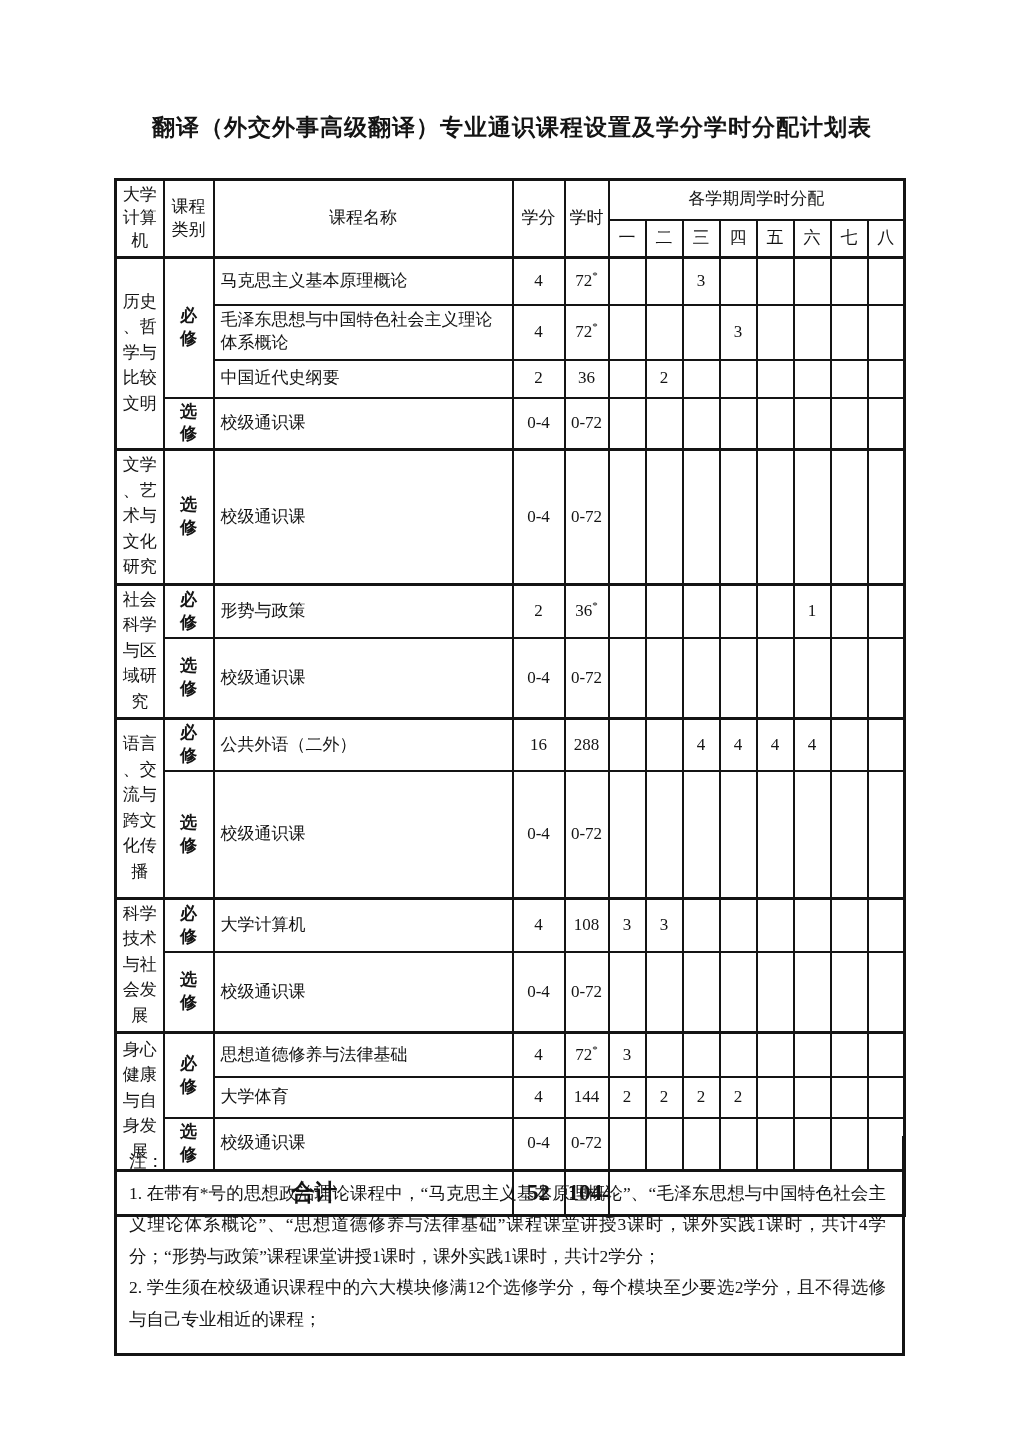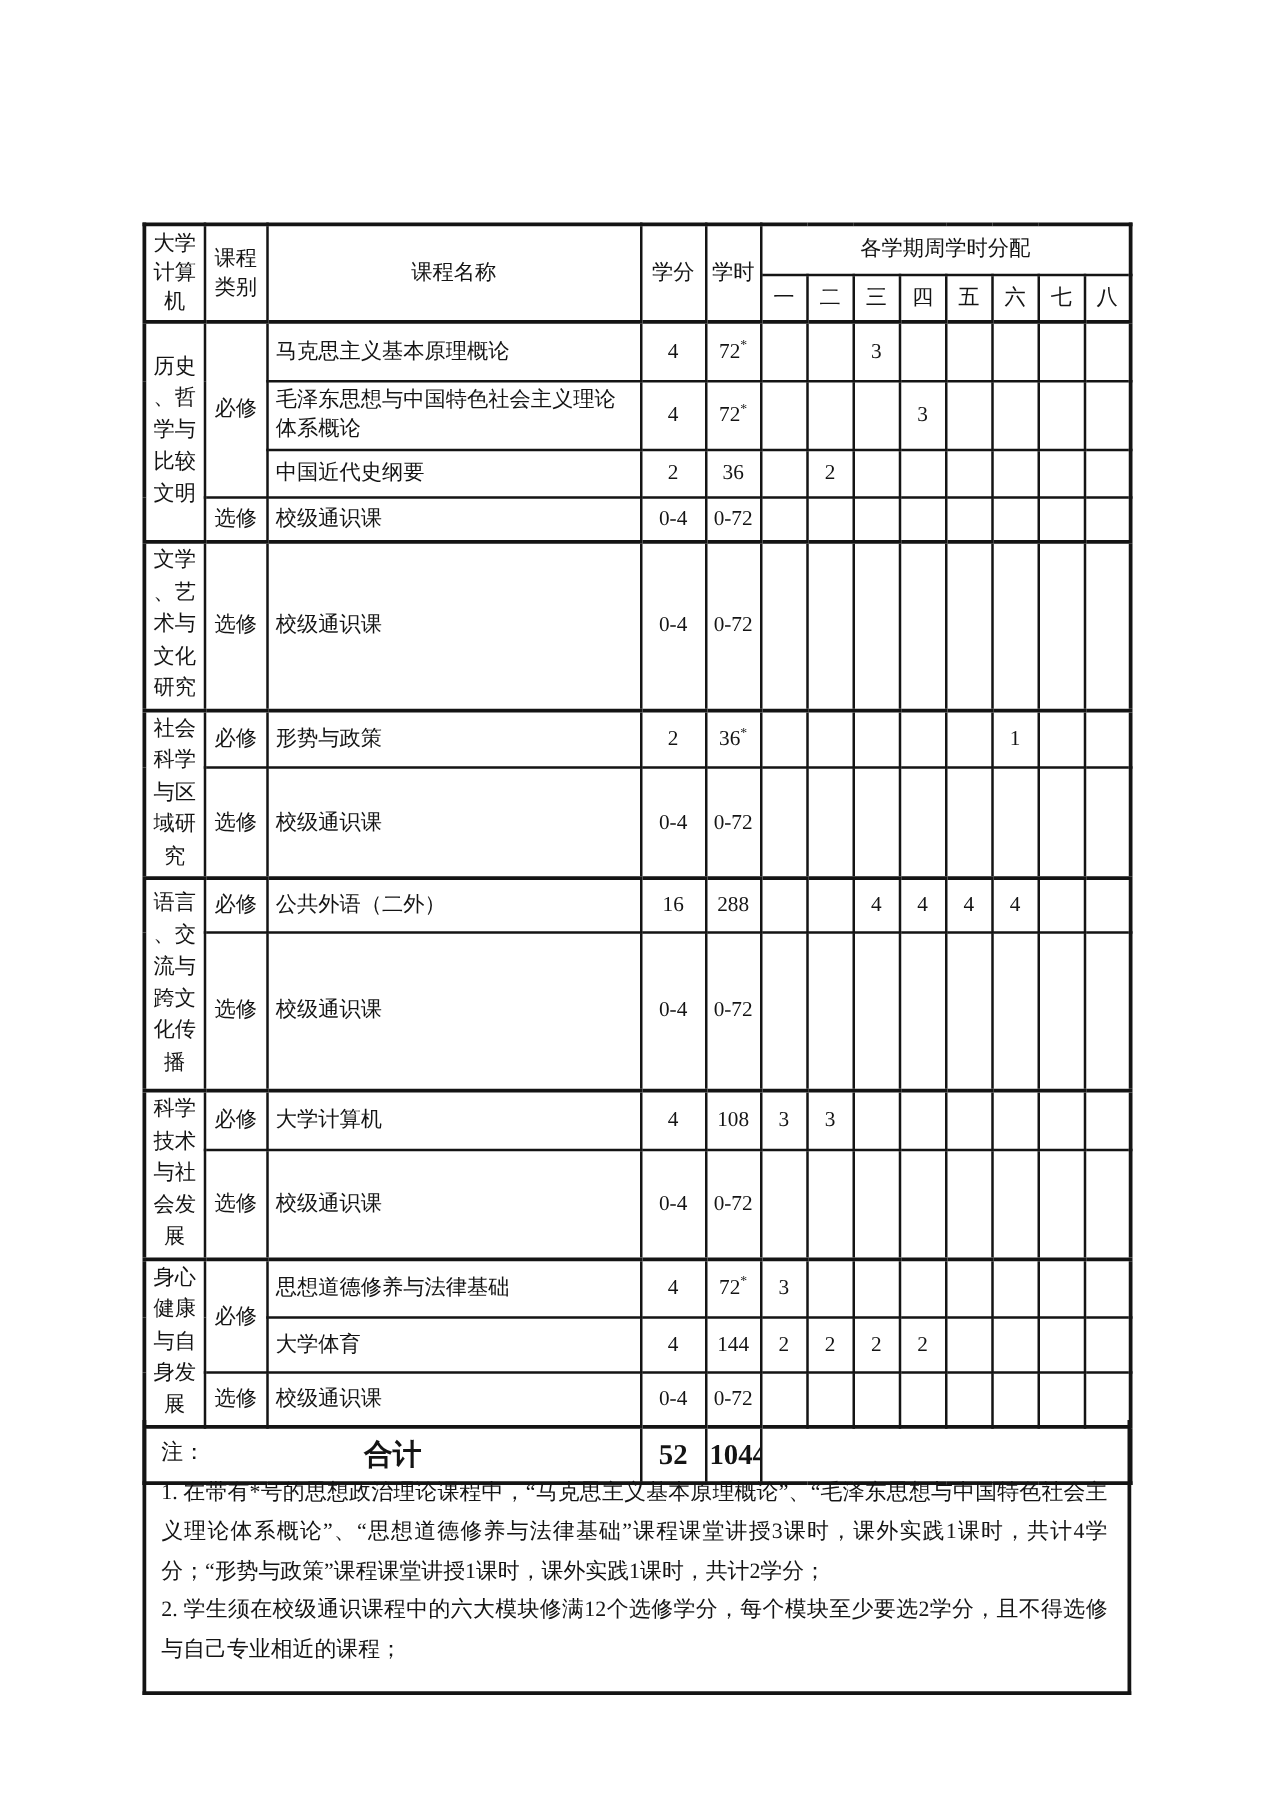--- a/index.html
+++ b/index.html
@@ -54,21 +54,22 @@
     border-top: 3px solid #141414;
   }
   .course-table td.module {
     line-break: anywhere;
     word-break: break-all;
     padding: 2px 1px;
     line-height: 1.5;
     font-family: Liberation Mono, monospace;
   }
   .course-table td.category {
-    padding: 2px 1px;
+    padding: 2px 11px;
+    font-weight: bold;
   }
   .course-table td.cname {
     text-align: left;
     padding: 2px 6px;
   }
   .course-table th.wrap-h {
     line-break: anywhere;
     word-break: break-all;
     padding: 2px 1px;
   }
@@ -97,20 +98,21 @@
   .notes p {
     margin: 0;
     text-align: justify;
   }
 </style>
 </head>
 <body>
 
 <div class="page">
 
+  <h1 class="title">翻译（外交外事高级翻译）专业通识课程设置及学分学时分配计划表</h1>
 
   <div class="table-wrap">
     <table class="course-table">
       <colgroup>
         <col style="width:48px">
           <col style="width:50px">
           <col style="width:299px">
         <col style="width:52px">
           <col style="width:44px">
         <col style="width:37px">

